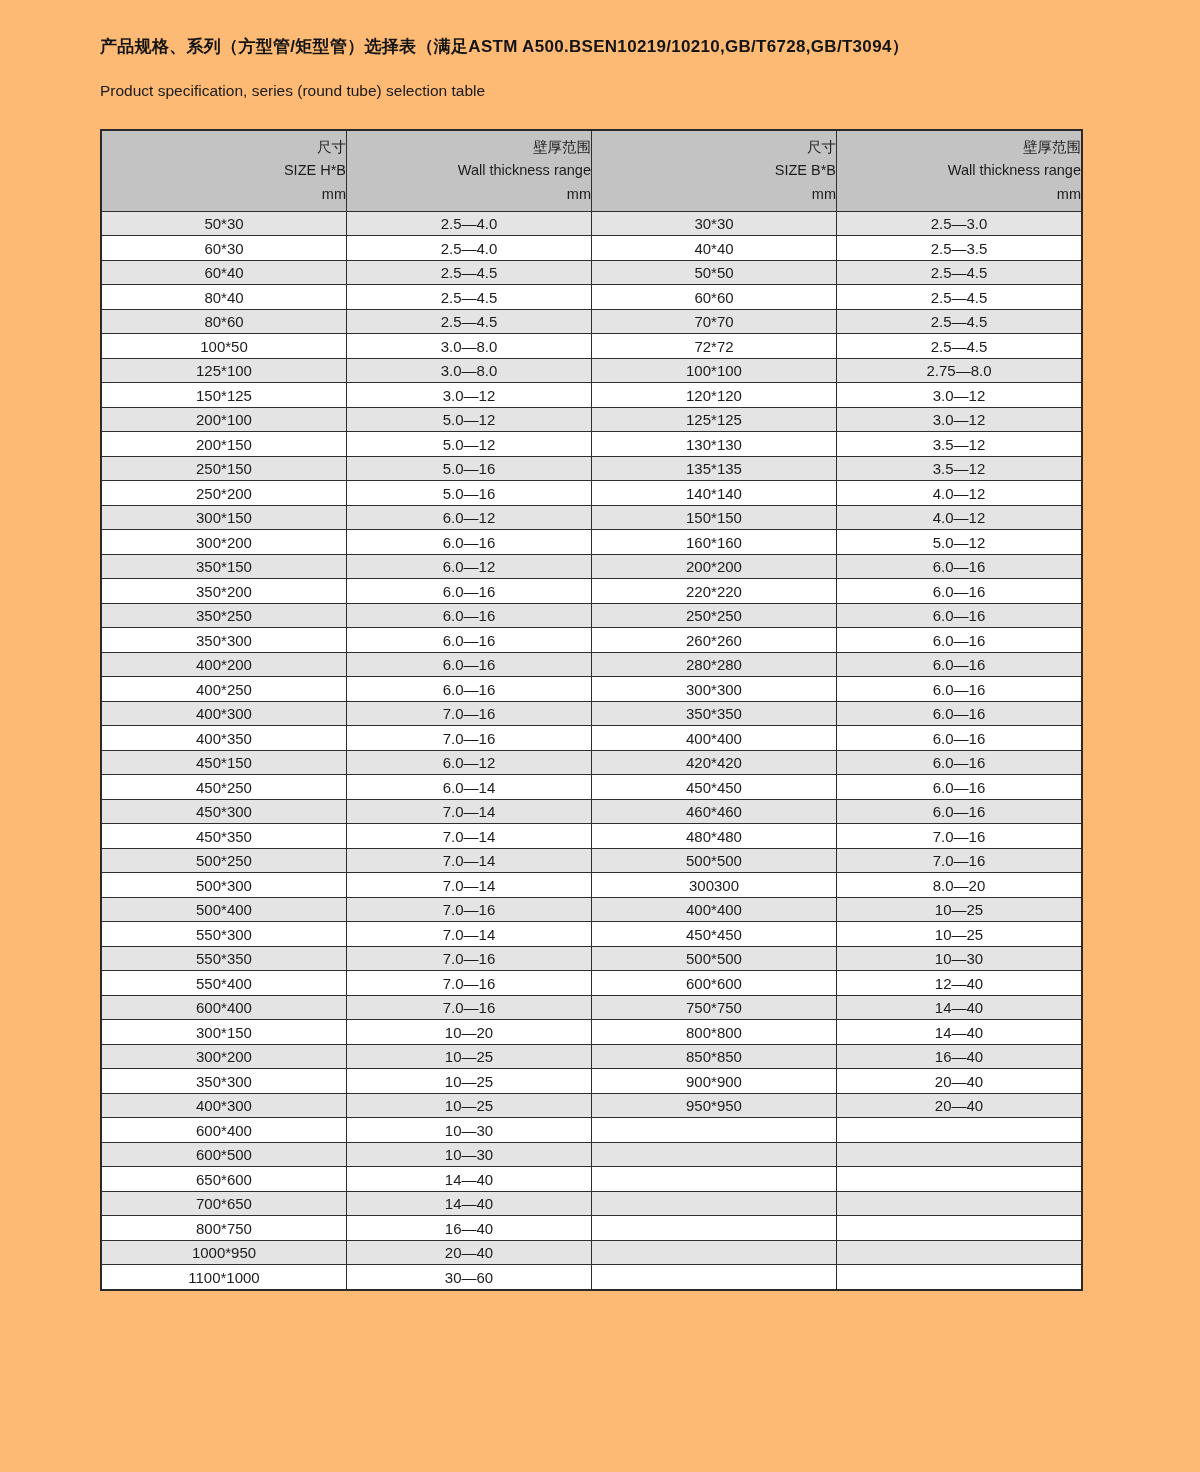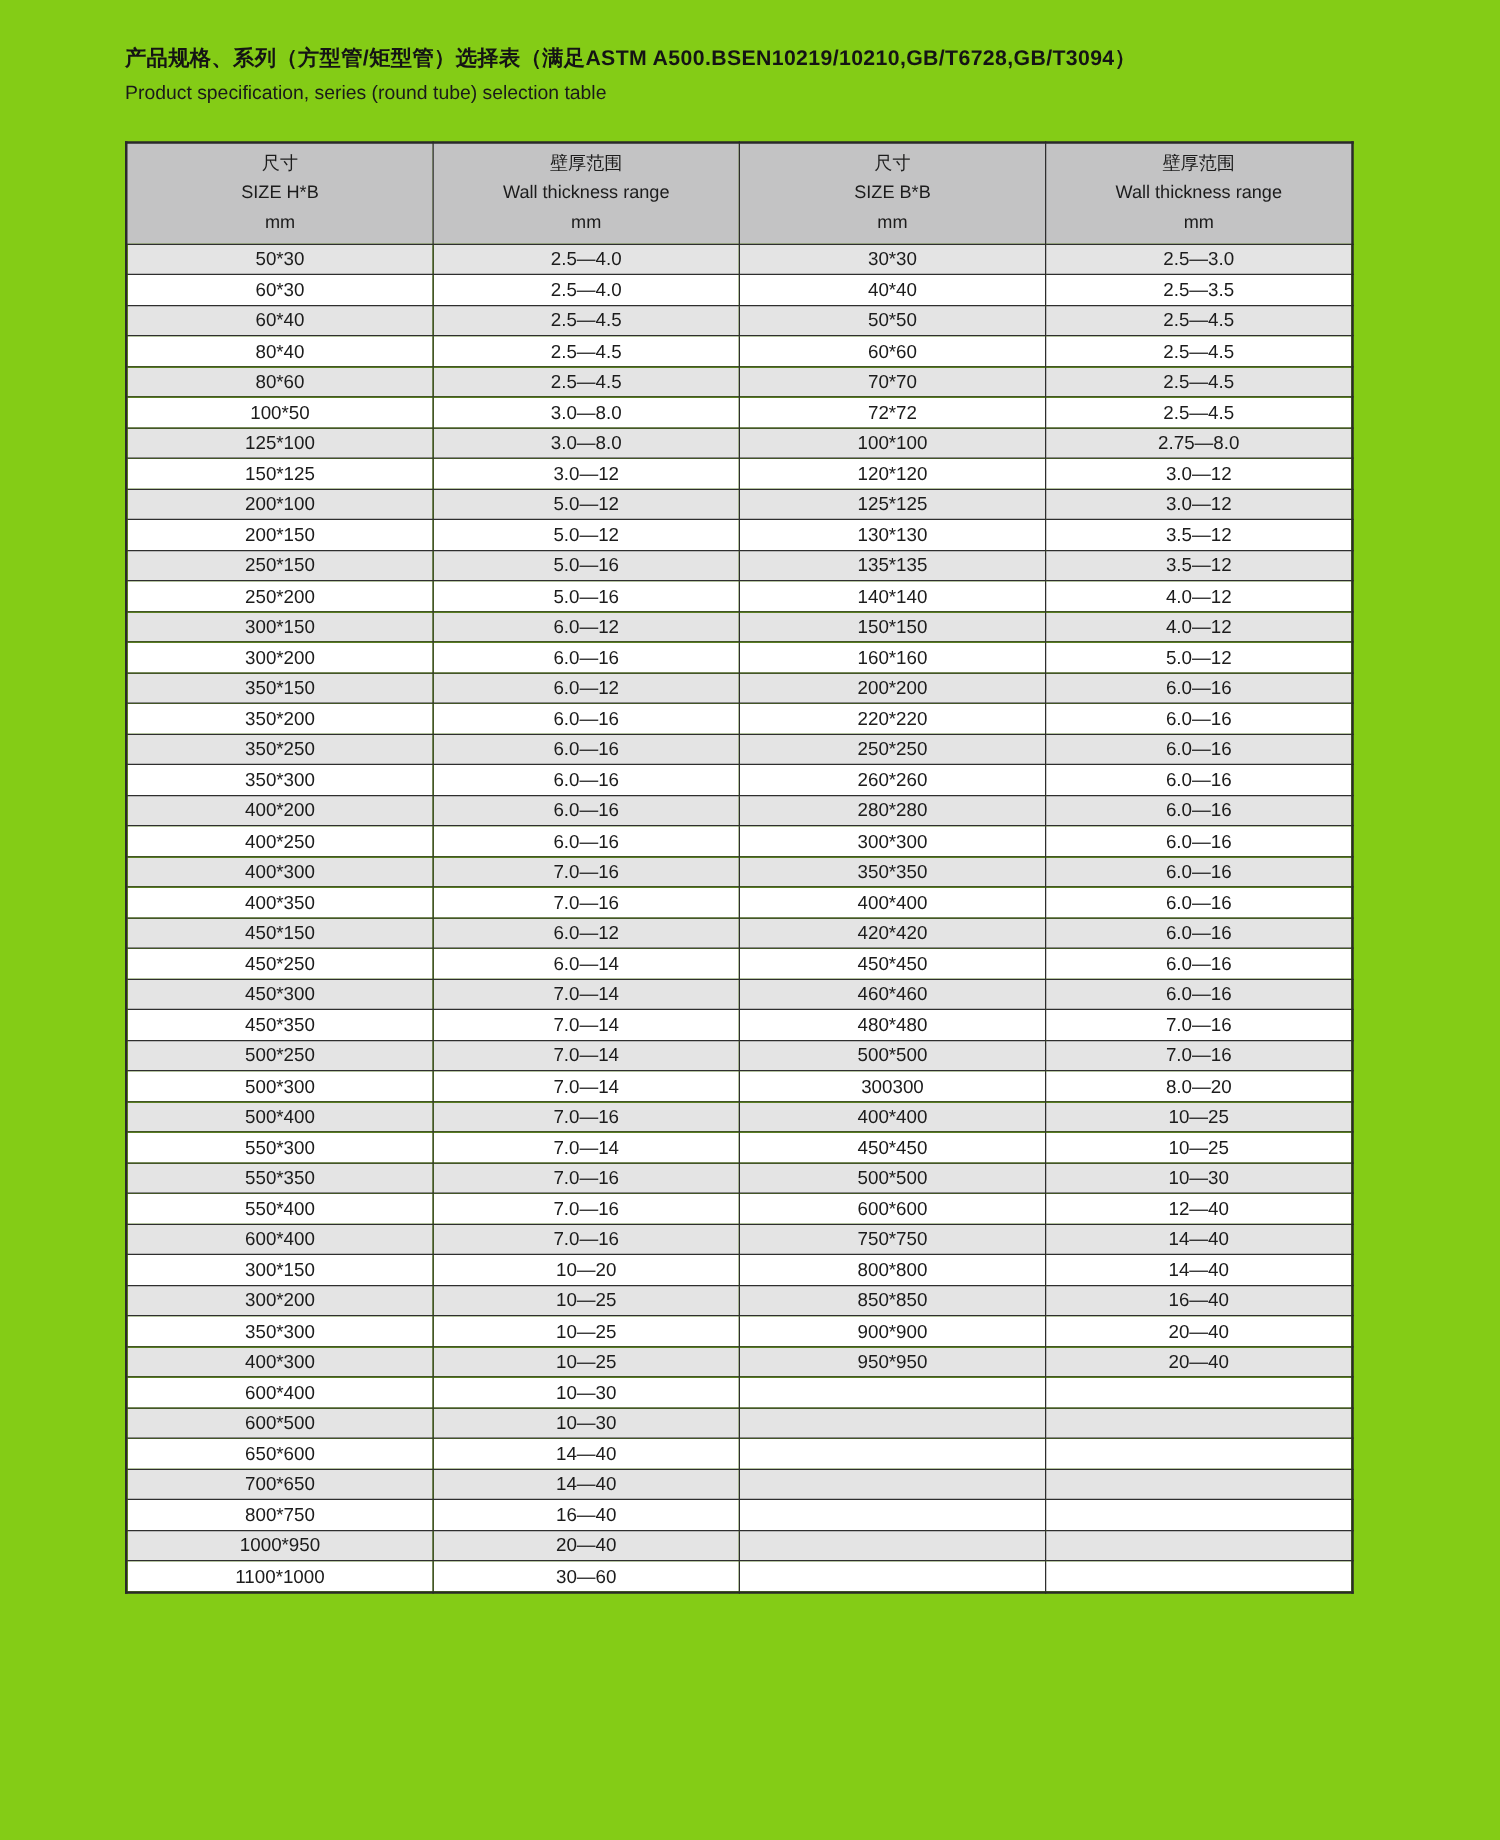--- a/index.html
+++ b/index.html
@@ -6,41 +6,41 @@
     margin: 0;
     padding: 0;
     background: #ffffff;
     font-family: "Liberation Sans", "DejaVu Sans", sans-serif;
     color: #1c1c1c;
   }
   .page {
     position: relative;
     width: 1200px;
     height: 1472px;
-    background: #84cc16;
+    background: #fdba74;
     overflow: hidden;
   }
   .doc {
     position: absolute;
     left: 100px;
     top: 36px;
     width: 985px;
   }
   .title-zh {
     font-size: 17px;
     font-weight: bold;
     letter-spacing: 0.3px;
     line-height: 1.35;
     color: #141414;
     white-space: nowrap;
   }
   .title-en {
     font-size: 15.5px;
     font-weight: normal;
-    margin-top: 7px;
+    margin-top: 23px;
     color: #1a1a1a;
   }
   table.spec {
     margin-top: 29px;
     width: 983px;
     border-collapse: collapse;
     table-layout: fixed;
   }
   table.spec, table.spec th, table.spec td {
     border: 1px solid #2e2e2e;
@@ -48,21 +48,21 @@
   table.spec {
     border: 2px solid #2a2a2a;
   }
   table.spec th {
     width: 25%;
     height: 80px;
     background: #c3c3c4;
     font-weight: normal;
     font-size: 14.5px;
     line-height: 1.6;
-    text-align: center;
+    text-align: right;
     vertical-align: middle;
     padding: 0;
   }
   table.spec td {
     height: 23.5px;
     font-size: 15px;
     text-align: center;
     vertical-align: middle;
     padding: 0;
     white-space: nowrap;

